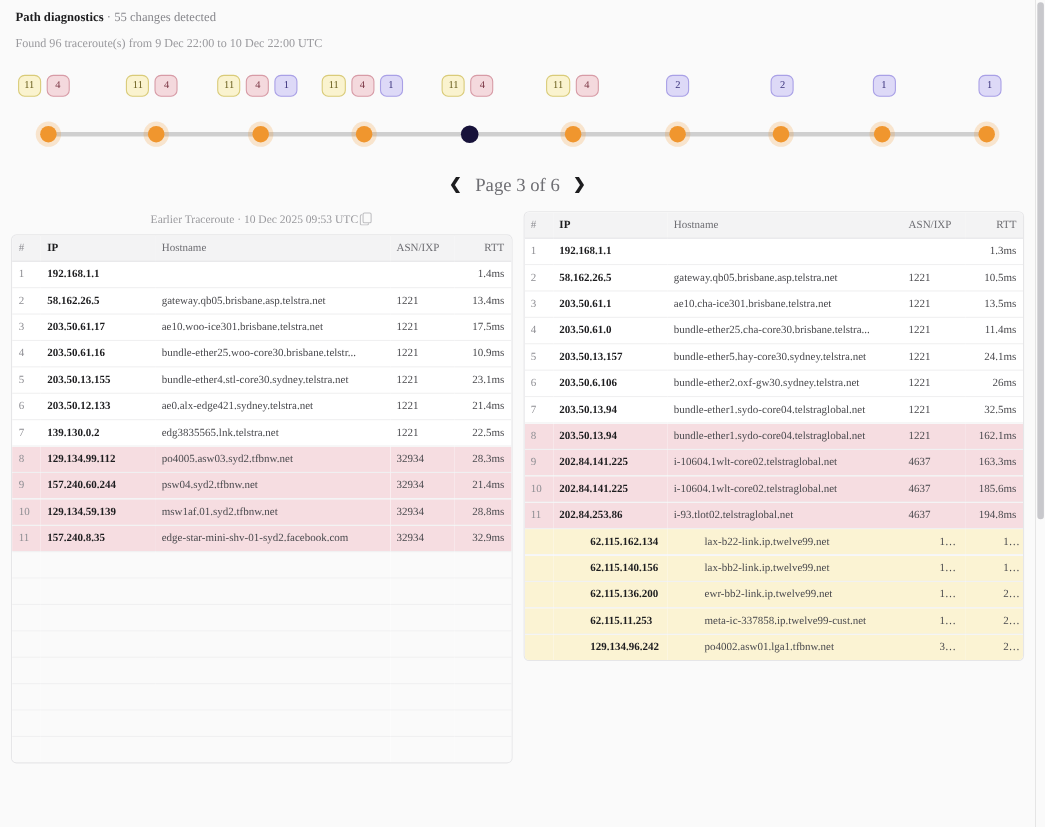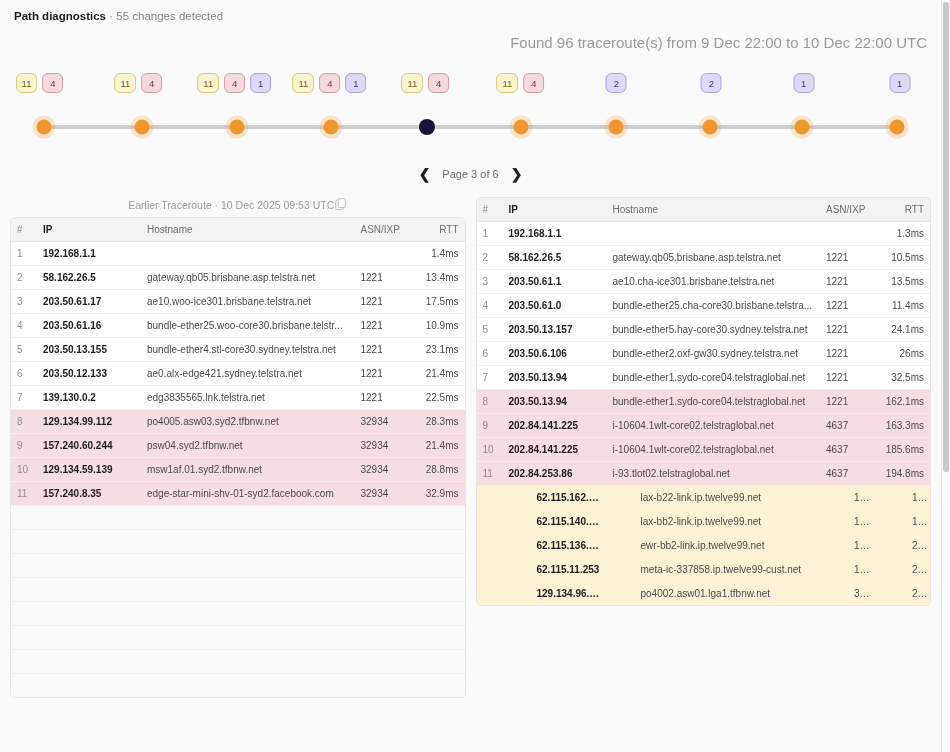--- a/index.html
+++ b/index.html
@@ -11,28 +11,29 @@
     color: #1d1d1f;
     overflow: hidden;
     position: relative;
   }
   .page {
     width: 942px; height: 752px;
     background: #fafafa;
     border-right: 1px solid #e3e3e3;
     position: relative;
     overflow: hidden;
+    font-family: Liberation Serif, serif;
   }
 
   
   .hdr { padding: 9px 14px 0 14px; }
   .hdr-line1 { font-size: 11.5px; line-height:15px; }
   .hdr-title { font-weight: bold; color:#1d1d1f; }
   .hdr-sub { color:#86868b; font-weight: normal; }
-  .hdr-line2 { font-size: 15px; color:#9a9a9e; margin-top: 10px; text-align: right; }
+  .hdr-line2 { font-size: 11px; color:#9a9a9e; margin-top: 10px; }
 
   
   .timeline-wrap {
     position: relative;
     height: 96px;
     margin-top: 14px;
   }
   .badges-row {
     position: absolute; left:0; right:0; top: 8px;
     height: 22px;
@@ -67,21 +68,21 @@
 
   
   .pager {
     display:flex; align-items:center; justify-content:center;
     gap: 12px; margin-top: 2px; height: 22px;
   }
   .pager-arrow {
     font-size: 14px; color:#1d1d1f; font-weight:bold;
     cursor:pointer; line-height:1; user-select:none;
   }
-  .pager-label { font-size: 11px; color:#6e6e73; }
+  .pager-label { font-size: 17px; color:#6e6e73; }
 
   
   .legend {
     display:flex; align-items:center; gap: 8px;
     padding: 0 16px; margin-top: 28px; height: 20px;
     font-size: 11px; color:#3a3a3c;
   }
   .sw { width:13px; height:13px; border-radius:3px; }
   .sw.hops { background:#faf3cf; border:1px solid #cdbd60; }
   .sw.asn  { background:#f6dde1; border:1px solid #cf8d99; }

